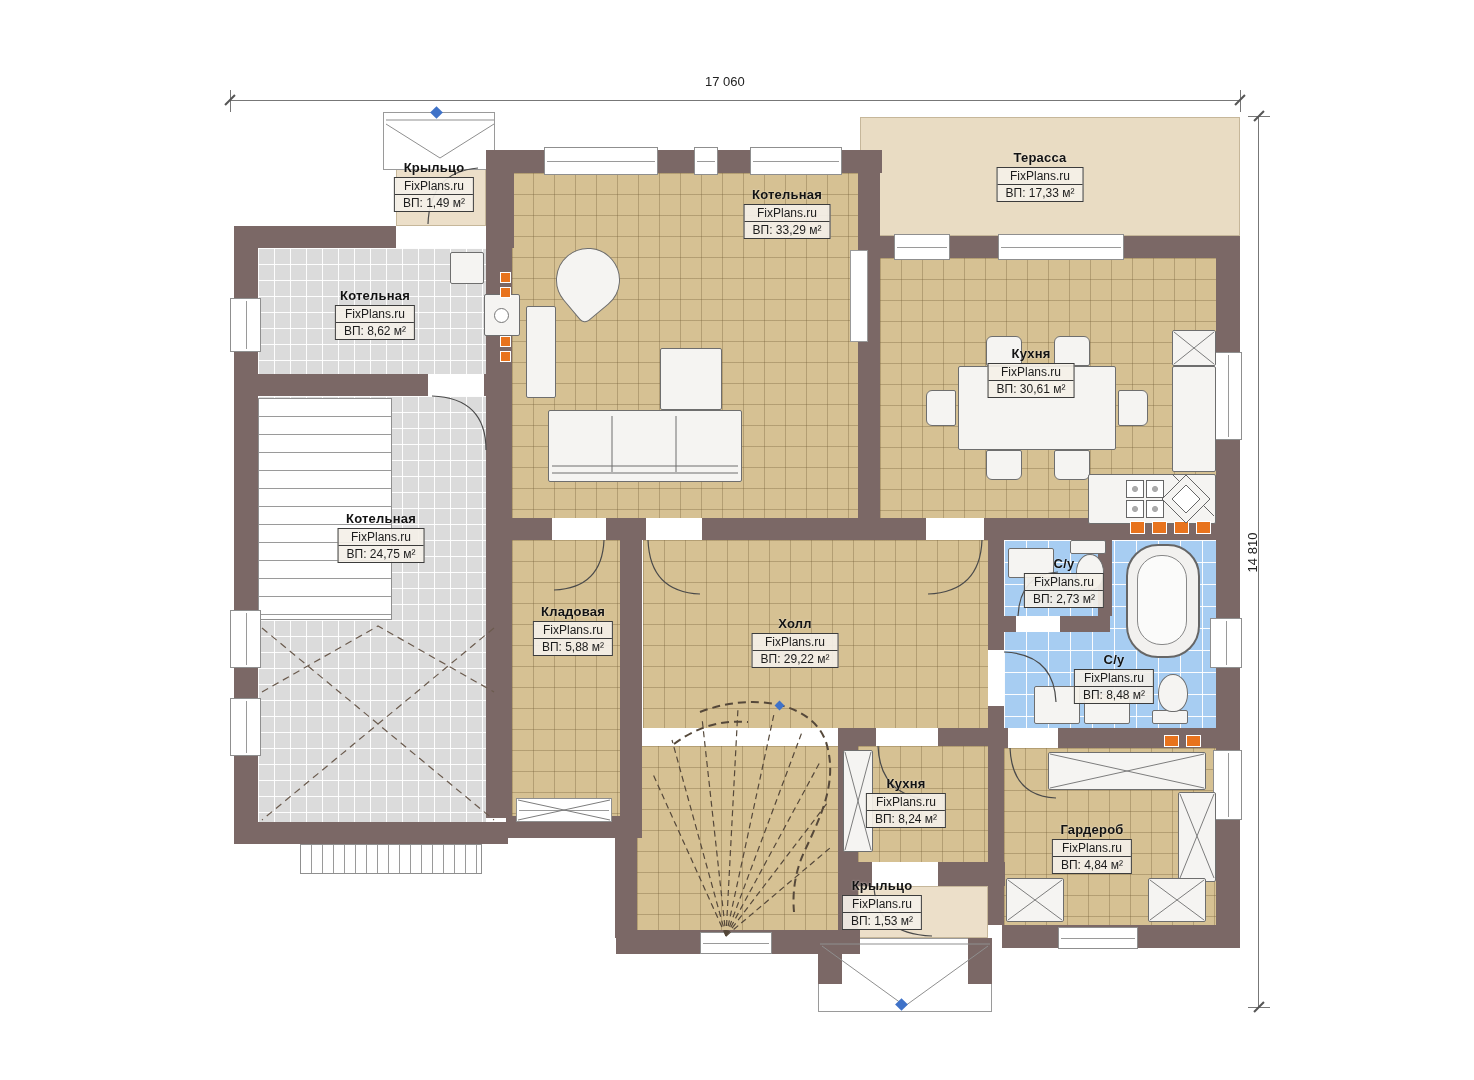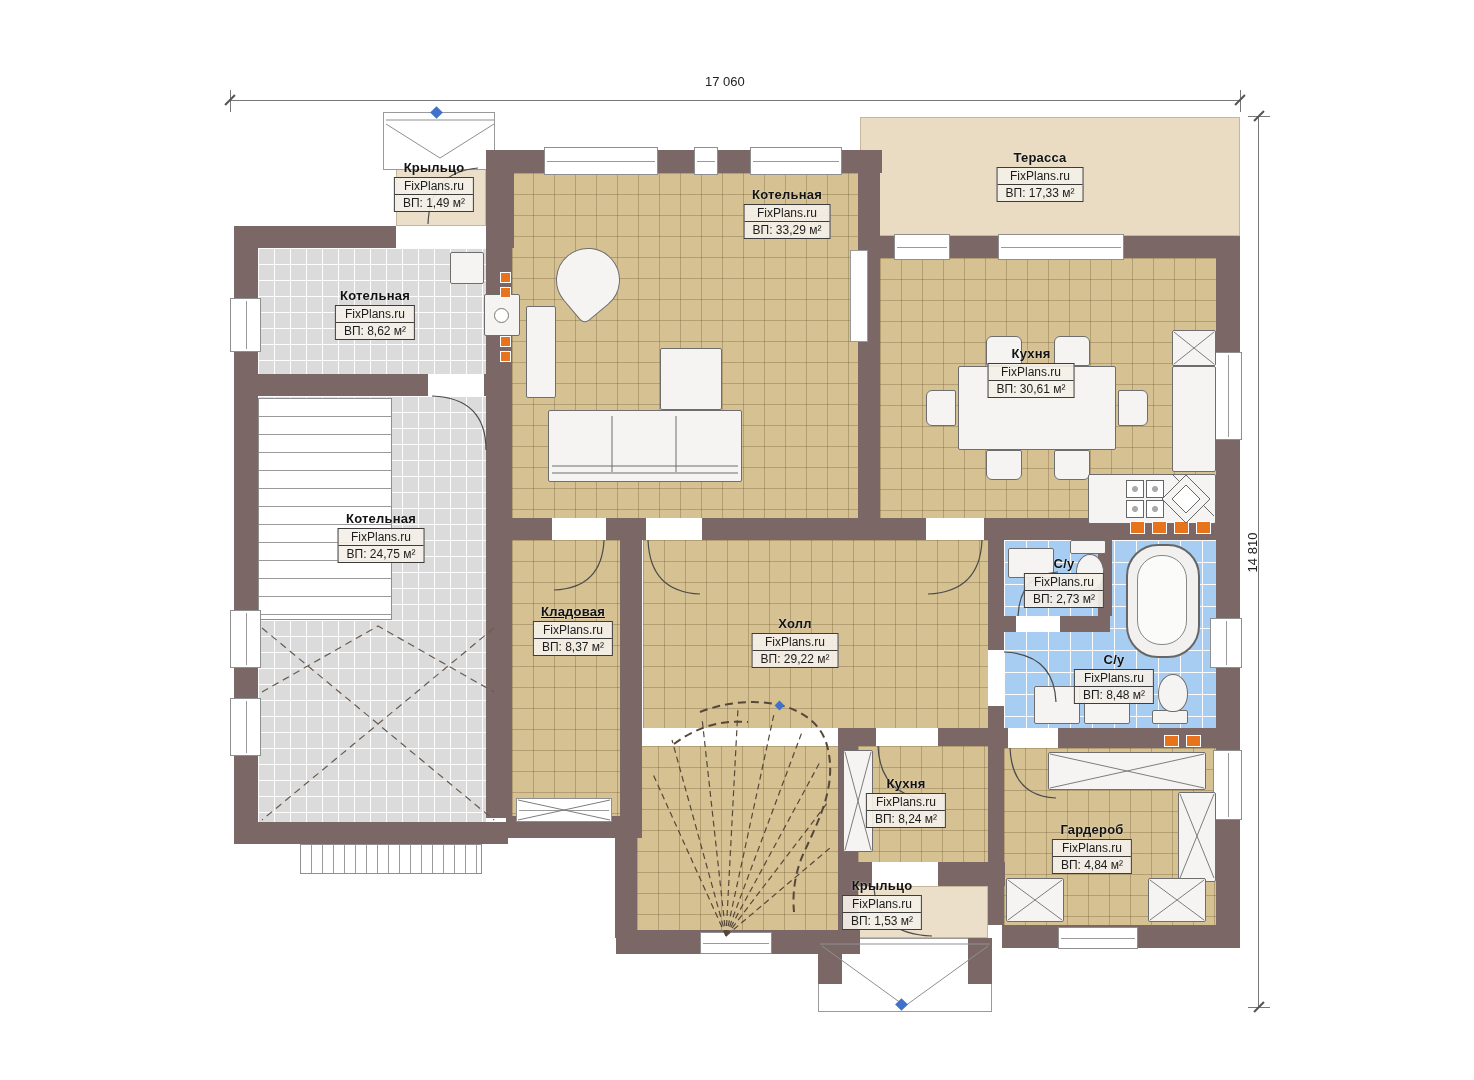--- a/index.html
+++ b/index.html
@@ -266,23 +266,23 @@
     <div class="room-box"><div class="wm">FixPlans.ru</div><div class="ar">ВП: 17,33 м²</div></div>
   </div>
   <div class="room-label" style="left:1031px;top:346px;">
     <div class="room-name">Кухня</div>
     <div class="room-box"><div class="wm">FixPlans.ru</div><div class="ar">ВП: 30,61 м²</div></div>
   </div>
   <div class="room-label" style="left:381px;top:511px;">
     <div class="room-name">Котельная</div>
     <div class="room-box"><div class="wm">FixPlans.ru</div><div class="ar">ВП: 24,75 м²</div></div>
   </div>
-  <div class="room-label" style="left:573px;top:604px;text-decoration:underline;">
+  <div class="room-label" style="left:573px;top:604px;">
     <div class="room-name">Кладовая</div>
-    <div class="room-box"><div class="wm">FixPlans.ru</div><div class="ar">ВП: 8,37 м²</div></div>
+    <div class="room-box"><div class="wm">FixPlans.ru</div><div class="ar">ВП: 5,88 м²</div></div>
   </div>
   <div class="room-label" style="left:795px;top:616px;">
     <div class="room-name">Холл</div>
     <div class="room-box"><div class="wm">FixPlans.ru</div><div class="ar">ВП: 29,22 м²</div></div>
   </div>
   <div class="room-label" style="left:1064px;top:556px;">
     <div class="room-name">С/у</div>
     <div class="room-box"><div class="wm">FixPlans.ru</div><div class="ar">ВП: 2,73 м²</div></div>
   </div>
   <div class="room-label" style="left:1114px;top:652px;">

